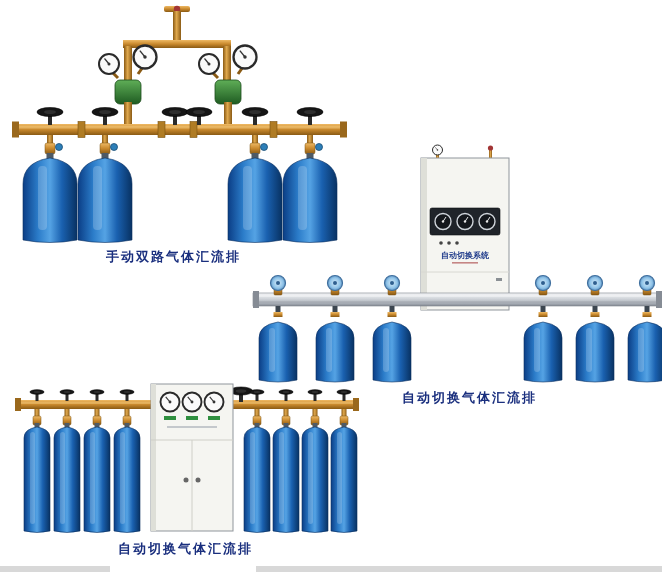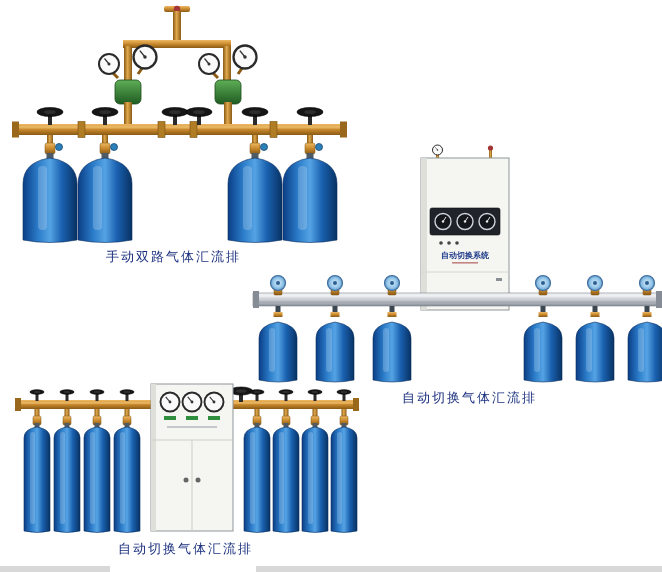--- a/index.html
+++ b/index.html
@@ -13,21 +13,21 @@
     overflow: hidden;
   }
   .art {
     position: absolute;
     left: 0; top: 0;
     width: 662px; height: 572px;
     display: block;
   }
   .caption {
     position: absolute;
-    font-weight: normal;
+    font-weight: bold;
     font-size: 13px;
     letter-spacing: 2px;
     color: #1a2f7e;
     white-space: nowrap;
   }
   .caption-1 { left: 106px; top: 248px; }
   .caption-2 { left: 402px; top: 389px; }
   .caption-3 { left: 118px; top: 540px; }
   .edge-strip {
     position: absolute;

